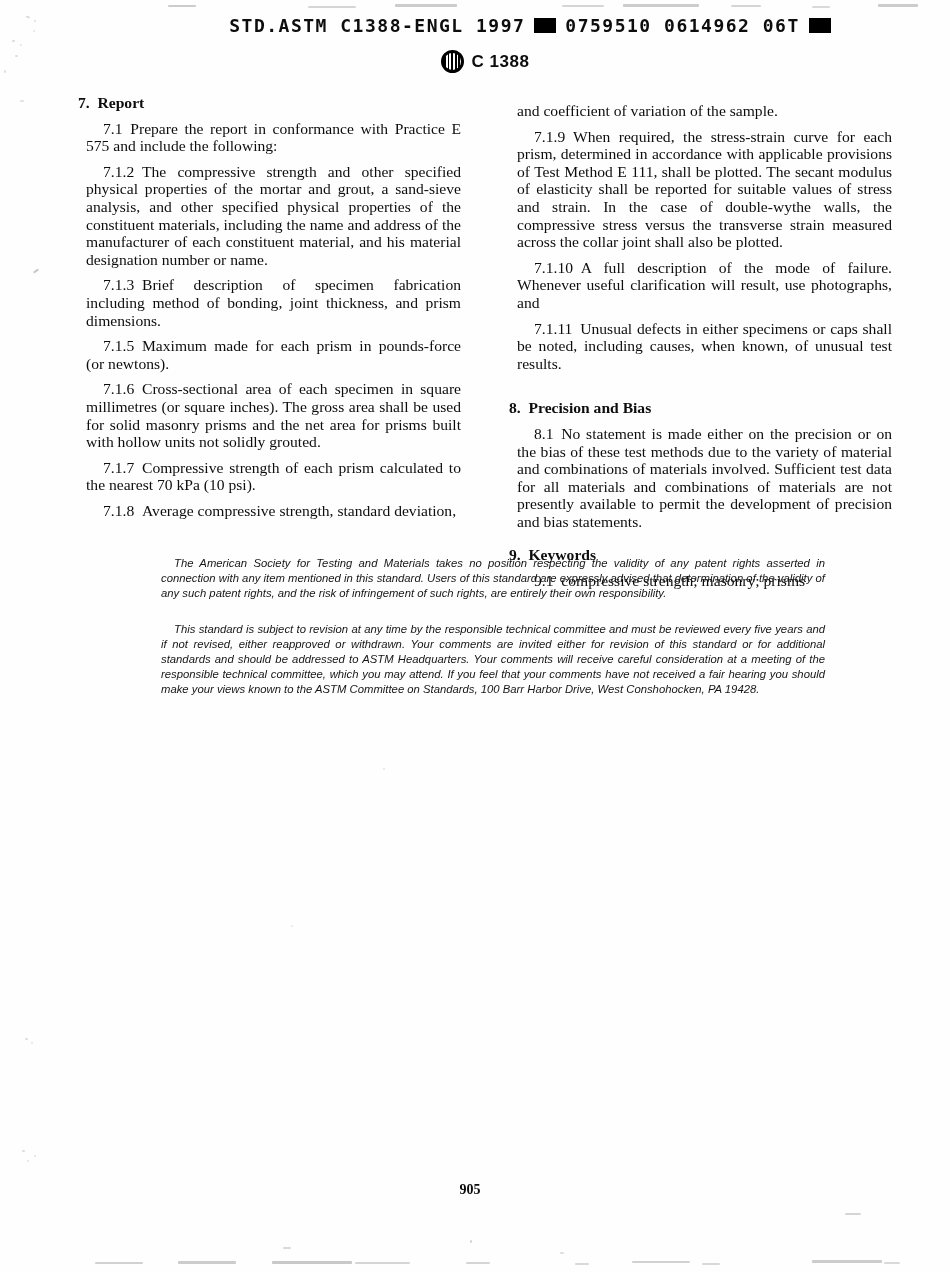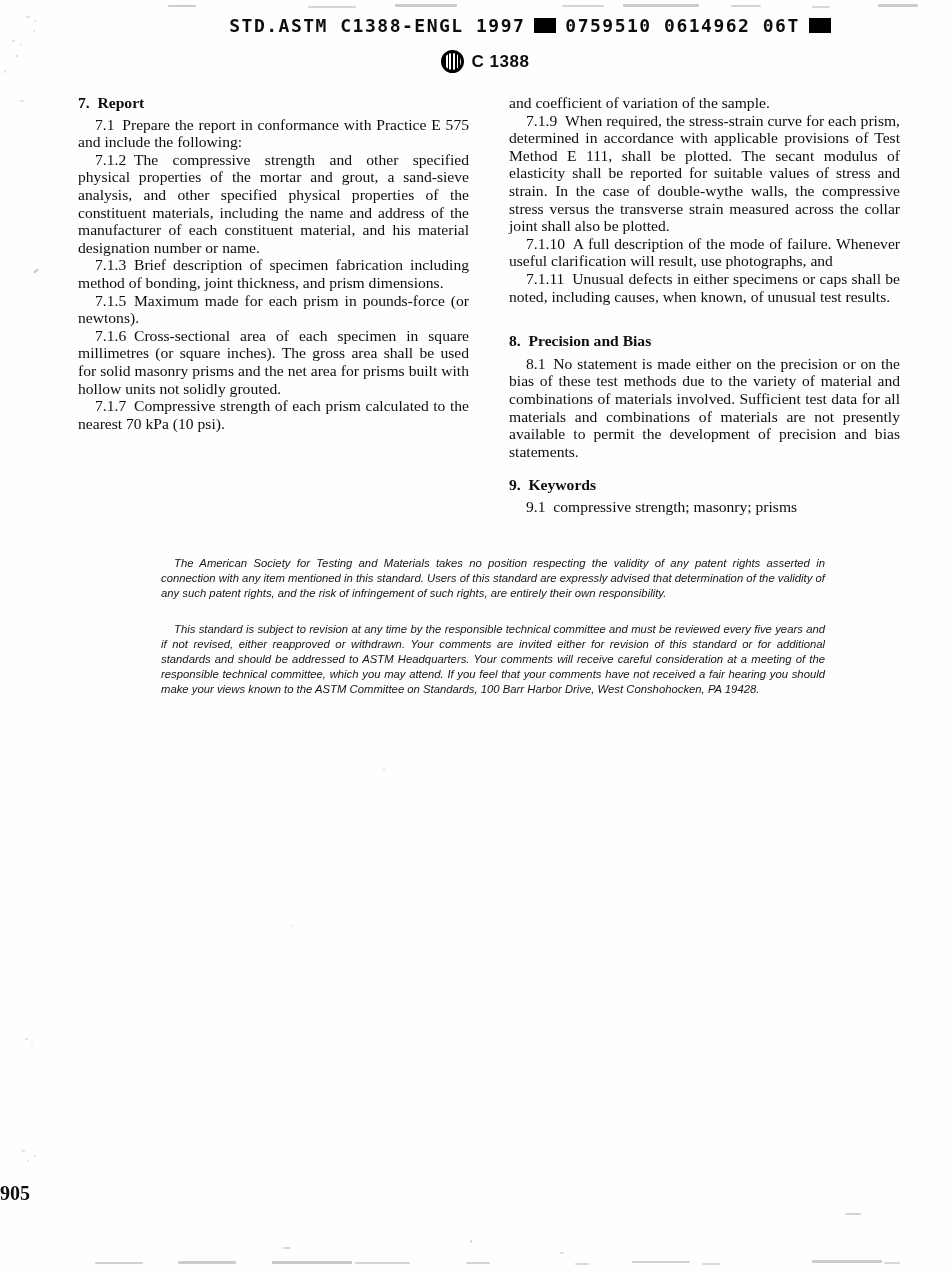--- a/index.html
+++ b/index.html
@@ -31,39 +31,39 @@
   }
   .doc-num { font-family:"Liberation Sans", sans-serif; font-weight:bold; font-size:17px; letter-spacing:0.5px; }
 
   
   .columns {
     position:absolute; top:94px; left:78px; width:822px;
     display:flex; gap:40px;
     font-size:15.6px; line-height:17.6px; text-align:justify;
   }
   .col { width:398px; }
-  .col p { text-indent:17px; margin:0; }
+  .col p { text-indent:17px; margin:8px; }
   .col p.cont { text-indent:0; }
   h3.sec { font-size:15.6px; font-weight:bold; text-align:left; margin:0 0 4px 0; }
   h3.sec8 { margin-top:27px; margin-bottom:5px; }
   h3.sec9 { margin-top:16px; margin-bottom:4px; }
 
   
   .footnotes {
     position:absolute; top:556px; left:161px; width:664px;
     font-family:"Liberation Sans", sans-serif; font-style:italic;
     font-size:11.3px; line-height:15.2px; text-align:justify; color:#151515;
   }
   .footnotes p { text-indent:13px; margin:0; }
   .footnotes p + p { margin-top:20px; }
 
   
   .page-number {
     position:absolute; top:1182px; left:0; width:940px;
-    font-size:20px; font-weight:bold;
+    text-align:center; font-size:14px; font-weight:bold;
   }
 
   
   .artifact { position:absolute; background:#a3a3a3; border-radius:1px; }
 </style>
 </head>
 <body>
 
 <div class="page">
 
@@ -78,20 +78,21 @@
 
   <div class="columns">
     <div class="col">
       <h3 class="sec">7. Report</h3>
       <p>7.1 Prepare the report in conformance with Practice E 575 and include the following:</p>
       <p>7.1.2 The compressive strength and other specified physical properties of the mortar and grout, a sand-sieve analysis, and other specified physical properties of the constituent materials, including the name and address of the manufacturer of each constituent material, and his material designation number or name.</p>
       <p>7.1.3 Brief description of specimen fabrication including method of bonding, joint thickness, and prism dimensions.</p>
       <p>7.1.5 Maximum made for each prism in pounds-force (or newtons).</p>
       <p>7.1.6 Cross-sectional area of each specimen in square millimetres (or square inches). The gross area shall be used for solid masonry prisms and the net area for prisms built with hollow units not solidly grouted.</p>
       <p>7.1.7 Compressive strength of each prism calculated to the nearest 70 kPa (10 psi).</p>
+      <p>7.1.8 Average compressive strength, standard deviation,</p>
     </div>
     <div class="col">
       <p class="cont">and coefficient of variation of the sample.</p>
       <p>7.1.9 When required, the stress-strain curve for each prism, determined in accordance with applicable provisions of Test Method E 111, shall be plotted. The secant modulus of elasticity shall be reported for suitable values of stress and strain. In the case of double-wythe walls, the compressive stress versus the transverse strain measured across the collar joint shall also be plotted.</p>
       <p>7.1.10 A full description of the mode of failure. Whenever useful clarification will result, use photographs, and</p>
       <p>7.1.11 Unusual defects in either specimens or caps shall be noted, including causes, when known, of unusual test results.</p>
       <h3 class="sec sec8">8. Precision and Bias</h3>
       <p>8.1 No statement is made either on the precision or on the bias of these test methods due to the variety of material and combinations of materials involved. Sufficient test data for all materials and combinations of materials are not presently available to permit the development of precision and bias statements.</p>
       <h3 class="sec sec9">9. Keywords</h3>
       <p>9.1 compressive strength; masonry; prisms</p>

